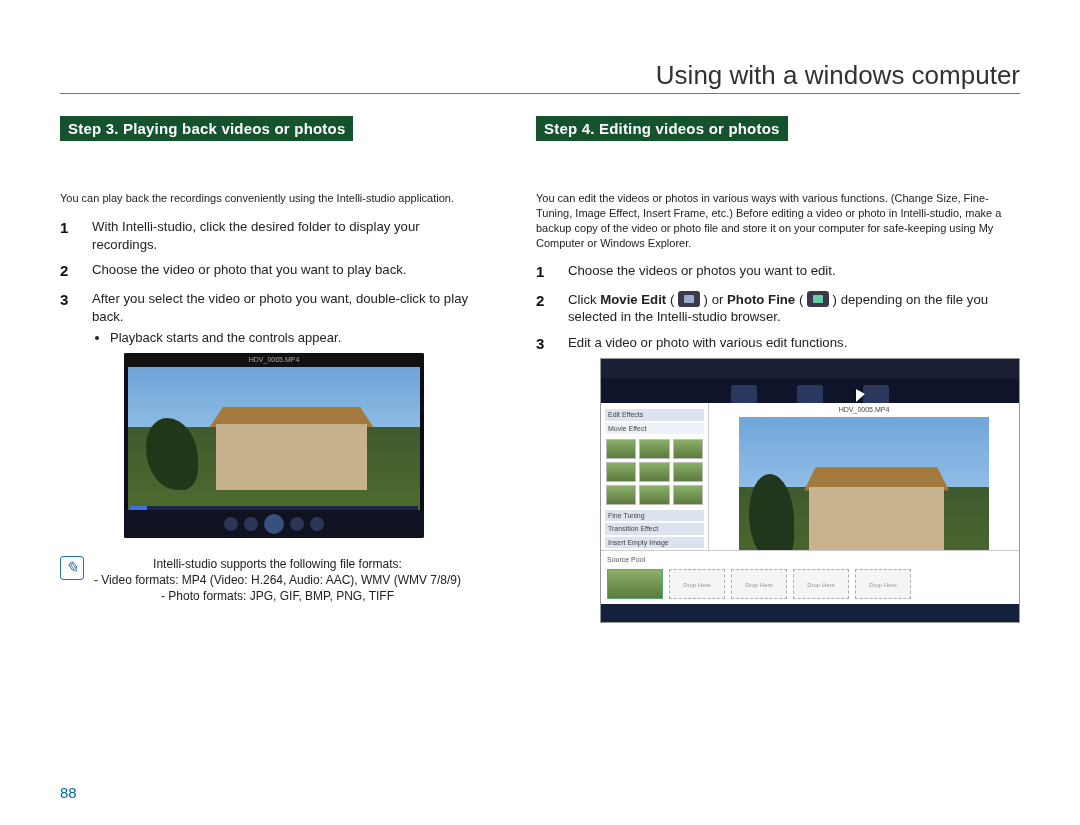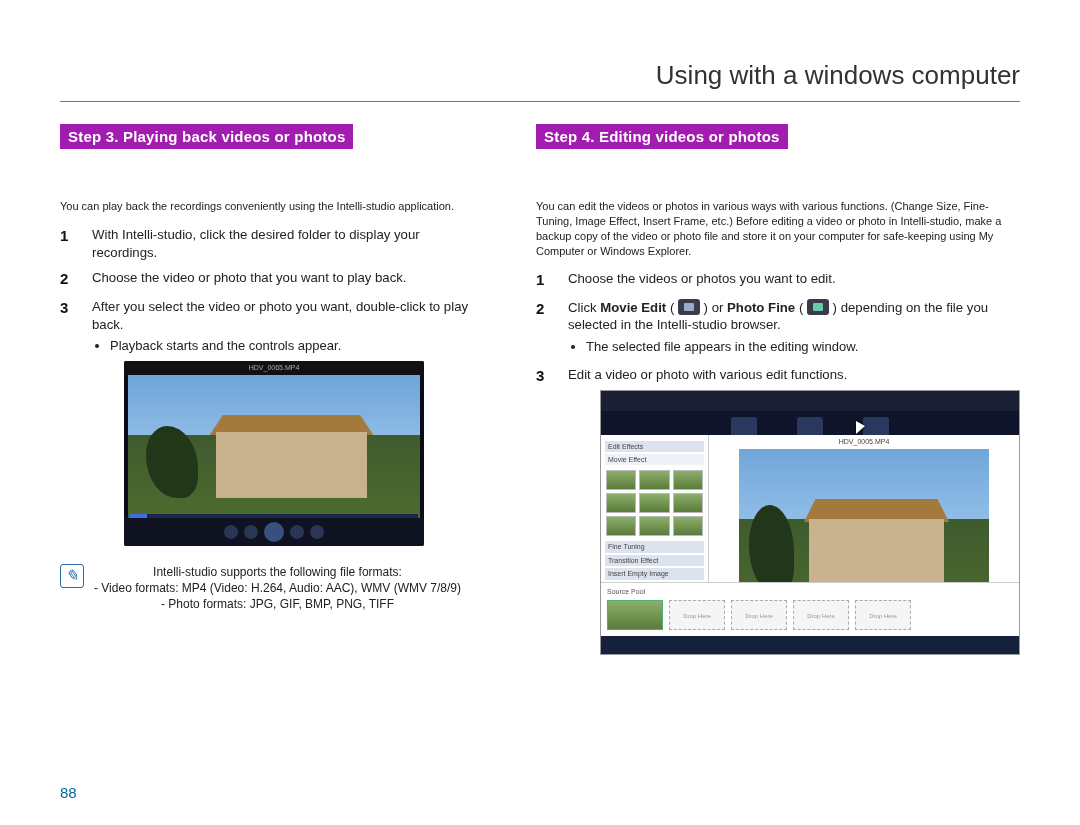--- a/index.html
+++ b/index.html
@@ -11,31 +11,31 @@
     color: #222;
     position: relative;
     padding: 60px 60px 30px 60px;
   }
   .page-title {
     text-align: right;
     font-size: 26px;
     font-weight: 400;
     color: #323232;
     border-bottom: 1px solid #777;
-    padding-bottom: 10px;
+    padding-bottom: 2px;
     margin-bottom: 22px;
   }
   .columns {
     display: flex;
     gap: 50px;
   }
   .col { flex: 1; }
   .step-header {
     display: inline-block;
-    background: #a21caf;
+    background: #14532d;
     color: #fff;
     font-size: 15px;
     font-weight: 700;
     padding: 4px 8px;
     margin-bottom: 10px;
     letter-spacing: .2px;
   }
   .intro {
     font-size: 11px;
     line-height: 1.35;
@@ -296,23 +296,20 @@
         <div class="body">
           <span>Click </span>
           <b>Movie Edit</b>
           <span> ( </span>
           <span class="icon-pill movie"></span>
           <span> ) or </span>
           <b>Photo Fine</b>
           <span> ( </span>
           <span class="icon-pill photo"></span>
           <span> ) depending on the file you selected in the Intelli-studio browser.</span>
-          <ul class="bullets">
-            <li>The selected file appears in the editing window.</li>
-          </ul>
         </div>
       </li>
       <li>
         <span class="num">3</span>
         <div class="body">
           <span>Edit a video or photo with various edit functions.</span>
 
           
           <div class="editor-mock">
             <div class="topbar"></div>

